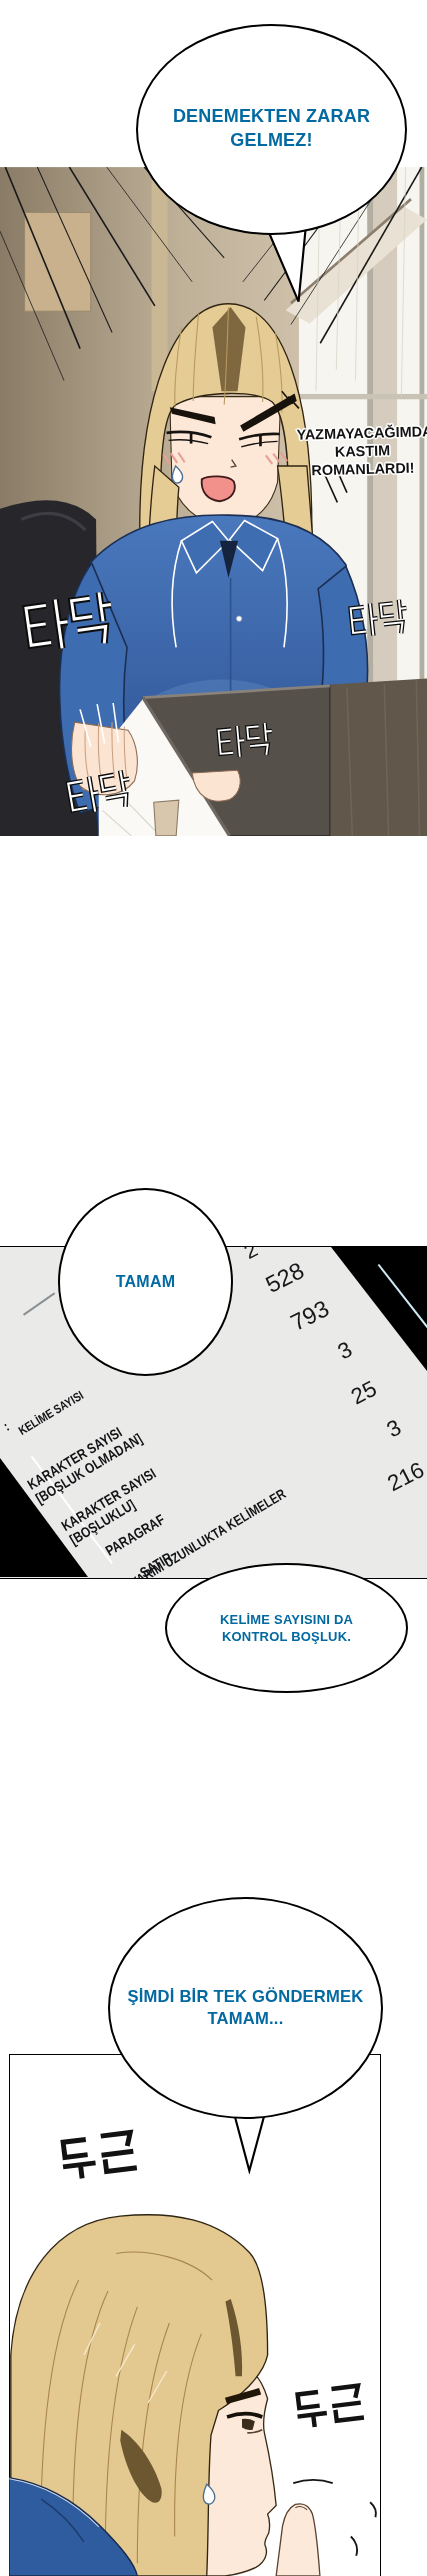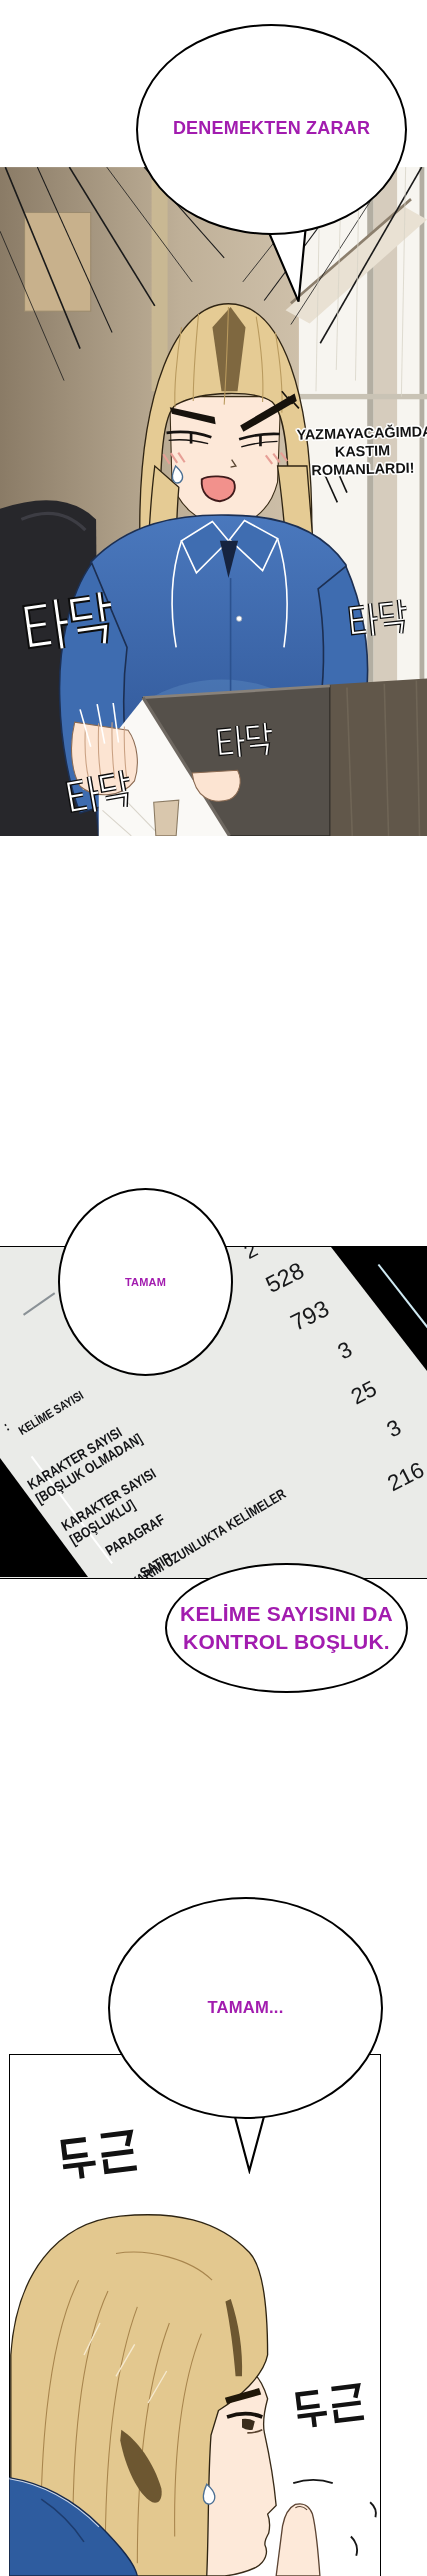--- a/index.html
+++ b/index.html
@@ -2,21 +2,21 @@
 <html style="font-size:8.5px"><head>
 <meta charset="utf-8">
 <style>
   html,body{margin:0;padding:0;background:#ffffff;}
   #page{position:relative;width:427px;height:2576px;background:#fff;overflow:hidden;
         font-family:"Liberation Sans",sans-serif;}
   .abs{position:absolute;}
   
   .bubble{position:absolute;background:#fff;border:2.1px solid #000;border-radius:50%;
           display:flex;align-items:center;justify-content:center;text-align:center;z-index:30;}
-  .bubble .btxt{font-weight:bold;color:#a21caf;letter-spacing:0.2px;line-height:1.32;}
+  .bubble .btxt{font-weight:bold;color:#0369a1;letter-spacing:0.2px;line-height:1.32;}
   .tail{position:absolute;z-index:29;}
   
   .caption{position:absolute;z-index:22;text-align:center;font-weight:bold;color:#121212;
            text-shadow:-1.6px 0 0 #fff,1.6px 0 0 #fff,0 -1.6px 0 #fff,0 1.6px 0 #fff,
                        -1.1px -1.1px 0 #fff,1.1px -1.1px 0 #fff,-1.1px 1.1px 0 #fff,1.1px 1.1px 0 #fff;
            line-height:1.25;}
   
   #panel2{position:absolute;left:0;top:1246px;width:427px;height:331px;background:#eaebe8;
           border-top:1.6px solid #000;border-bottom:1.6px solid #000;overflow:hidden;z-index:10;}
   .wedge{position:absolute;background:#000;}
@@ -194,20 +194,21 @@
     <div>YAZMAYACAĞIMDAN</div>
     <div>KASTIM ROMANLARDI!</div>
   </div>
 
   <svg class="tail" style="left:260px;top:211px" width="59" height="96" viewBox="0 0 110 180">
     <path d="M6,16 L72,170 L88,4 Z" fill="#fff" stroke="#000" stroke-width="4"></path>
   </svg>
   <div class="bubble" style="left:136px;top:23.5px;width:267px;height:207px;border-width:2.7px;">
     <div class="btxt" style="font-size:18px;">
       <div>DENEMEKTEN ZARAR</div>
+      <div>GELMEZ!</div>
     </div>
   </div>
 
   <svg class="sfx" style="left:21.4px;top:590px;transform:rotate(-8deg)" width="96" height="64" viewBox="0 0 210 130">
     <g class="g-out">
       <path class="out" d="M60,22 H16 V104 H60 M16,62 H54"></path>
         <path class="out" d="M82,12 V120 M82,64 H102"></path>
       <g transform="translate(105,0)">
           <path class="out" d="M52,20 H12 V60 H52"></path>
       <path class="out" d="M74,10 V74 M74,40 H96"></path>
@@ -309,25 +310,25 @@
     <div class="stat-value" style="left:285px;top:31px;font-size:23.5px;">528</div>
     <div class="stat-value" style="left:310px;top:69px;font-size:23.5px;">793</div>
     <div class="stat-value" style="left:345px;top:104px;font-size:22.4px;">3</div>
     <div class="stat-value" style="left:364px;top:146px;font-size:22.4px;">25</div>
     <div class="stat-value" style="left:394px;top:182px;font-size:22.4px;">3</div>
     <div class="stat-value" style="left:406px;top:230px;font-size:22.4px;">216</div>
   </div>
 
   <div class="abs" style="left:20px;top:1303px;width:38px;height:1.6px;background:#8a9196;transform:rotate(-35deg);z-index:31;"></div>
   <div class="bubble" style="left:58px;top:1188px;width:171px;height:184px;border-width:2.1px;">
-    <div class="btxt" style="font-size:11px;">TAMAM</div>
+    <div class="btxt" style="font-size:16px;">TAMAM</div>
   </div>
 
   <div class="bubble" style="left:165px;top:1563px;width:239px;height:126px;border-width:2.1px;">
-    <div class="btxt" style="font-size:21px;">
+    <div class="btxt" style="font-size:13px;">
       <div>KELİME SAYISINI DA</div>
       <div>KONTROL BOŞLUK.</div>
     </div>
   </div>
 
   <div id="panel3frame"></div>
 
   <svg class="abs" style="left:8.5px;top:2056px;z-index:6" width="372" height="520" viewBox="0 0 696 974">
 
     <path d="M360,600 L400,588 C438,570 468,588 484,642 C478,664 474,686 478,706
@@ -372,20 +373,21 @@
         <path d="M640,900 Q656,916 650,936"></path>
       <path d="M676,836 Q690,848 686,864"></path>
     </g>
   </svg>
 
   <svg class="tail" style="left:229px;top:2099px" width="45" height="75" viewBox="0 0 84 140">
     <path d="M6,14 L38,134 L72,8 Z" fill="#fff" stroke="#000" stroke-width="4"></path>
   </svg>
   <div class="bubble" style="left:108px;top:1897px;width:271px;height:218px;border-width:2.7px;">
     <div class="btxt" style="font-size:16.6px;">
+      <div>ŞİMDİ BİR TEK GÖNDERMEK</div>
       <div>TAMAM...</div>
     </div>
   </div>
 
   <svg class="sfx" style="left:58px;top:2129px;transform:rotate(-7deg)" width="80" height="51" viewBox="0 0 210 130">
     <path class="solid" d="M78,22 H18 V62 H78"></path>
     <path class="solid" d="M10,86 H96 M56,86 V122"></path>
     <g transform="translate(104,0)">
       <path class="solid" d="M14,18 H92 L80,52"></path>
         <path class="solid" d="M10,68 H94"></path>

